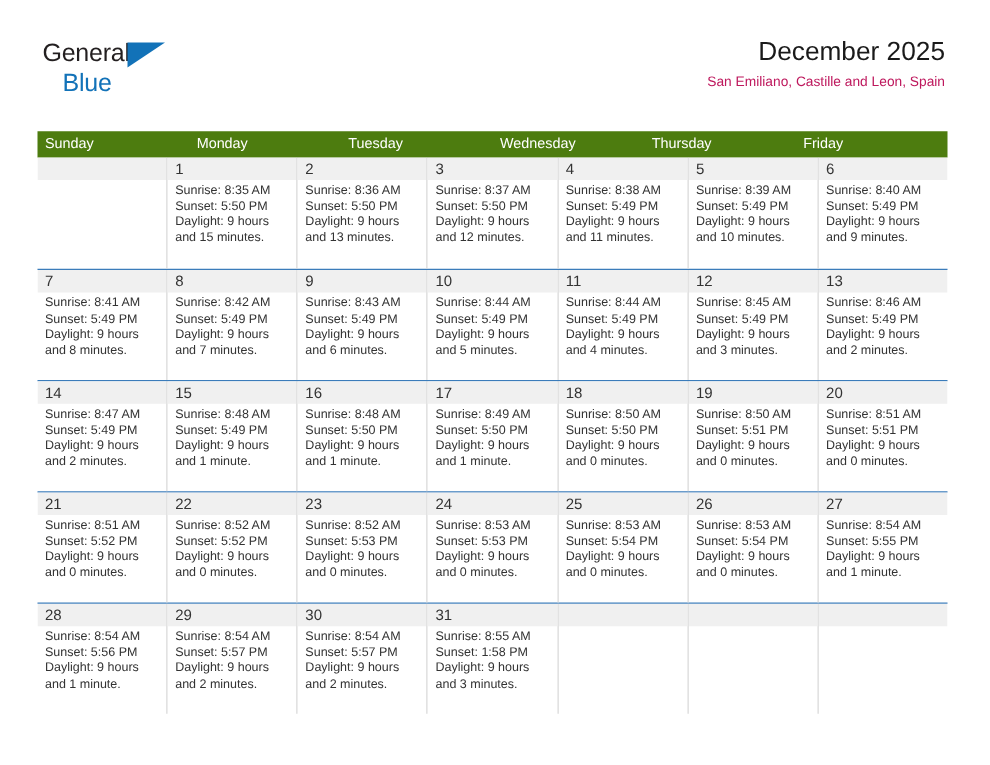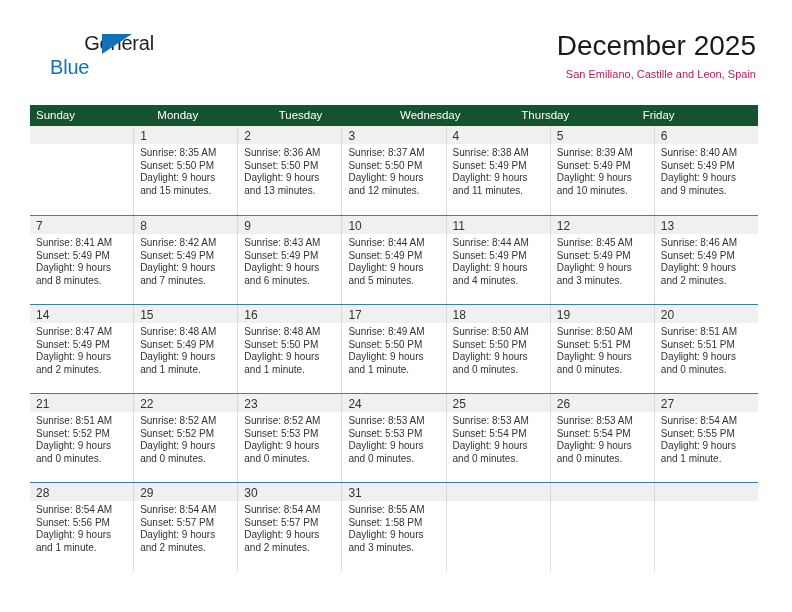--- a/index.html
+++ b/index.html
@@ -40,21 +40,20 @@
     line-height: 1;
     user-select: none;
   }
   .logo-row1 {
     position: relative;
     font-size: 20px;
     letter-spacing: -0.2px;
     color: #231f20;
     height: 23px;
     white-space: nowrap;
-    text-align: right;
   }
   .logo-tri {
     position: absolute;
     left: 68px;
     top: 1px;
     width: 0;
     height: 0;
     border-left: 30px solid #1272b8;
     border-bottom: 20px solid transparent;
   }
@@ -68,21 +67,21 @@
     white-space: nowrap;
   }
 
   .title-block {
     position: absolute;
     right: 36px;
     top: 30px;
     text-align: right;
   }
   .cal-title {
-    font-size: 28px;
+    font-size: 21px;
     font-weight: normal;
     color: #1a1a1a;
     line-height: 1.15;
     white-space: nowrap;
   }
   .cal-subtitle {
     margin-top: 6px;
     font-size: 11px;
     font-weight: normal;
     color: #be185d;
@@ -92,21 +91,21 @@
   
   .calendar {
     position: absolute;
     left: 30px;
     top: 105px;
     width: 728px;
   }
 
   .weekdays {
     display: flex;
-    background: #14532d;
+    background: #4d7c0f;
     height: 21px;
   }
   .weekday {
     flex: 1 1 0;
     color: #ffffff;
     font-size: 11.5px;
     line-height: 21px;
     padding-left: 6px;
     box-sizing: border-box;
     white-space: nowrap;

